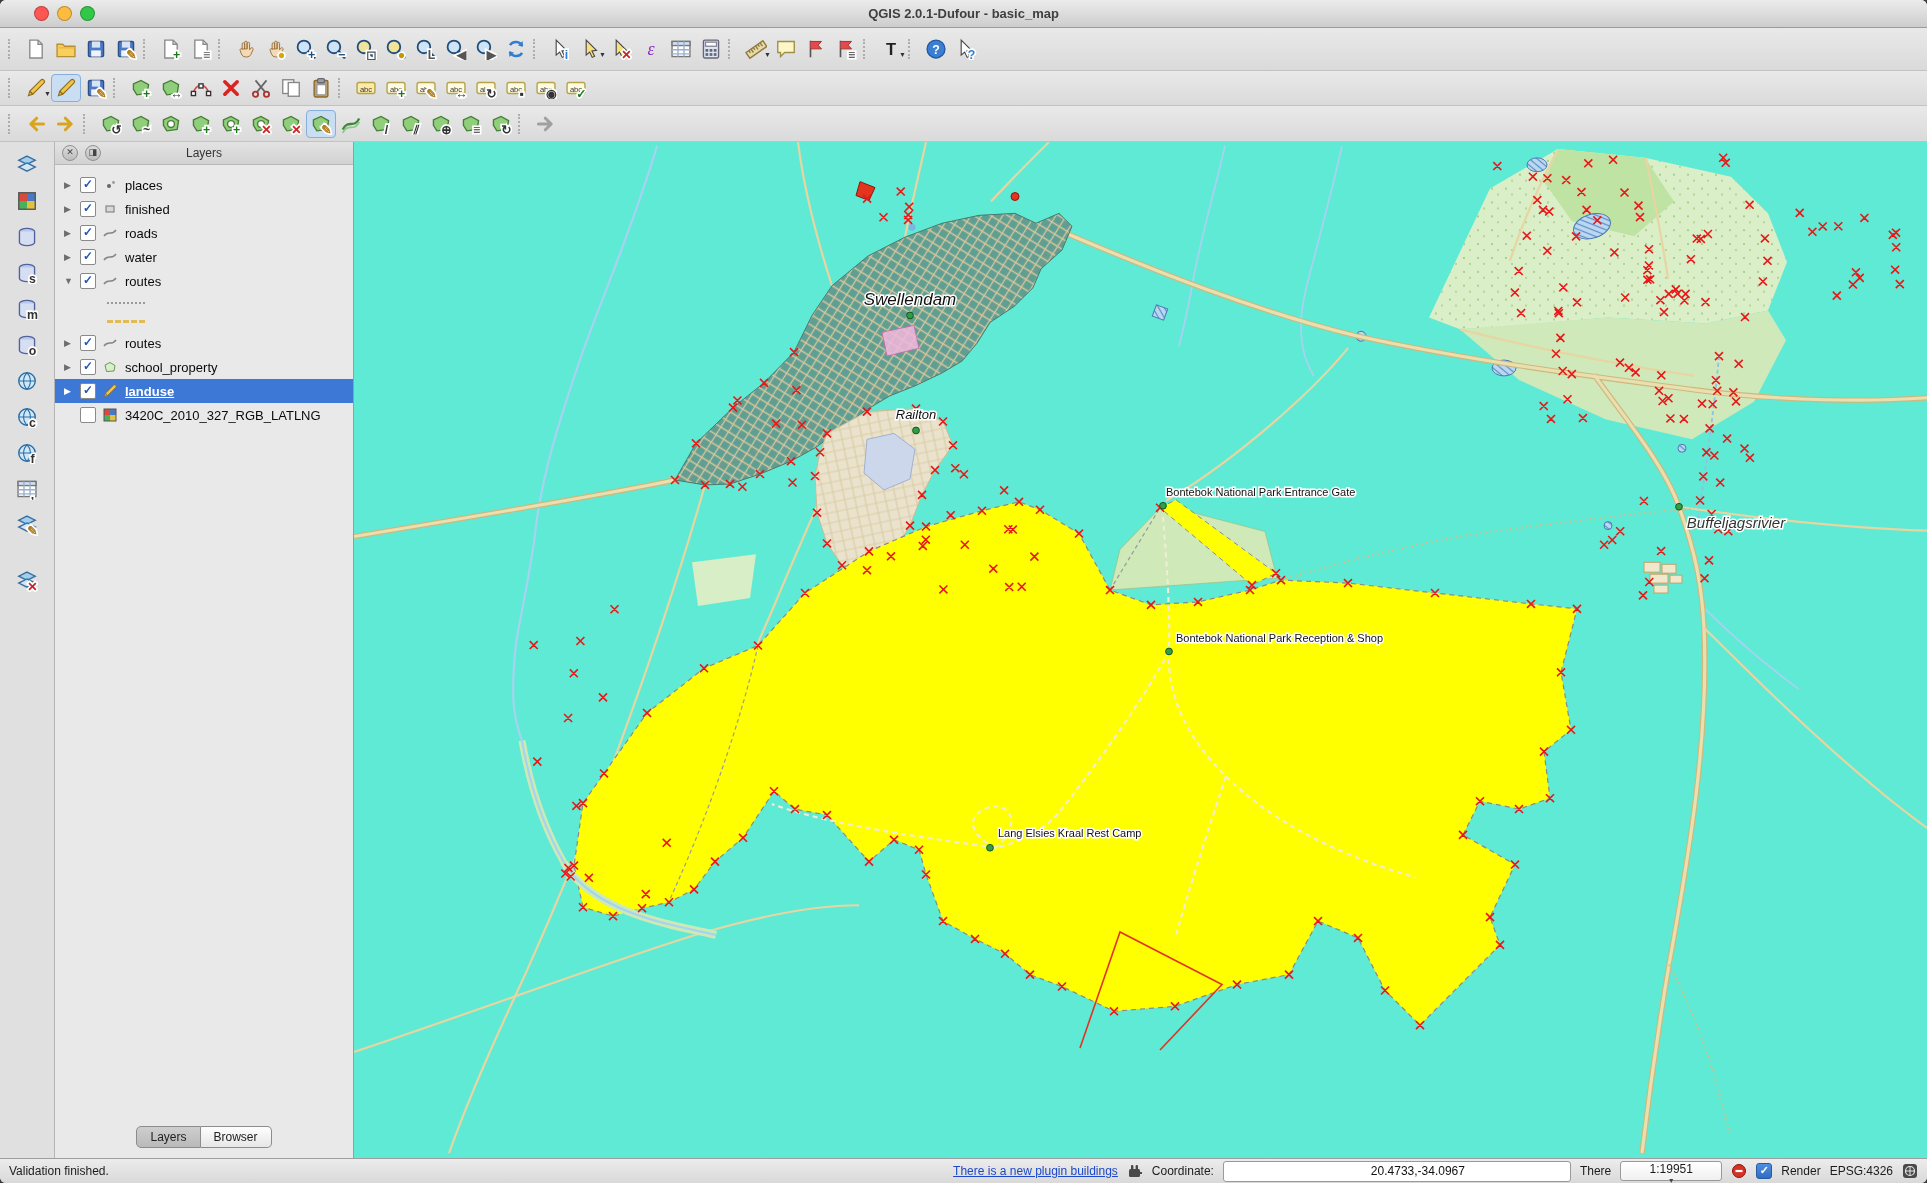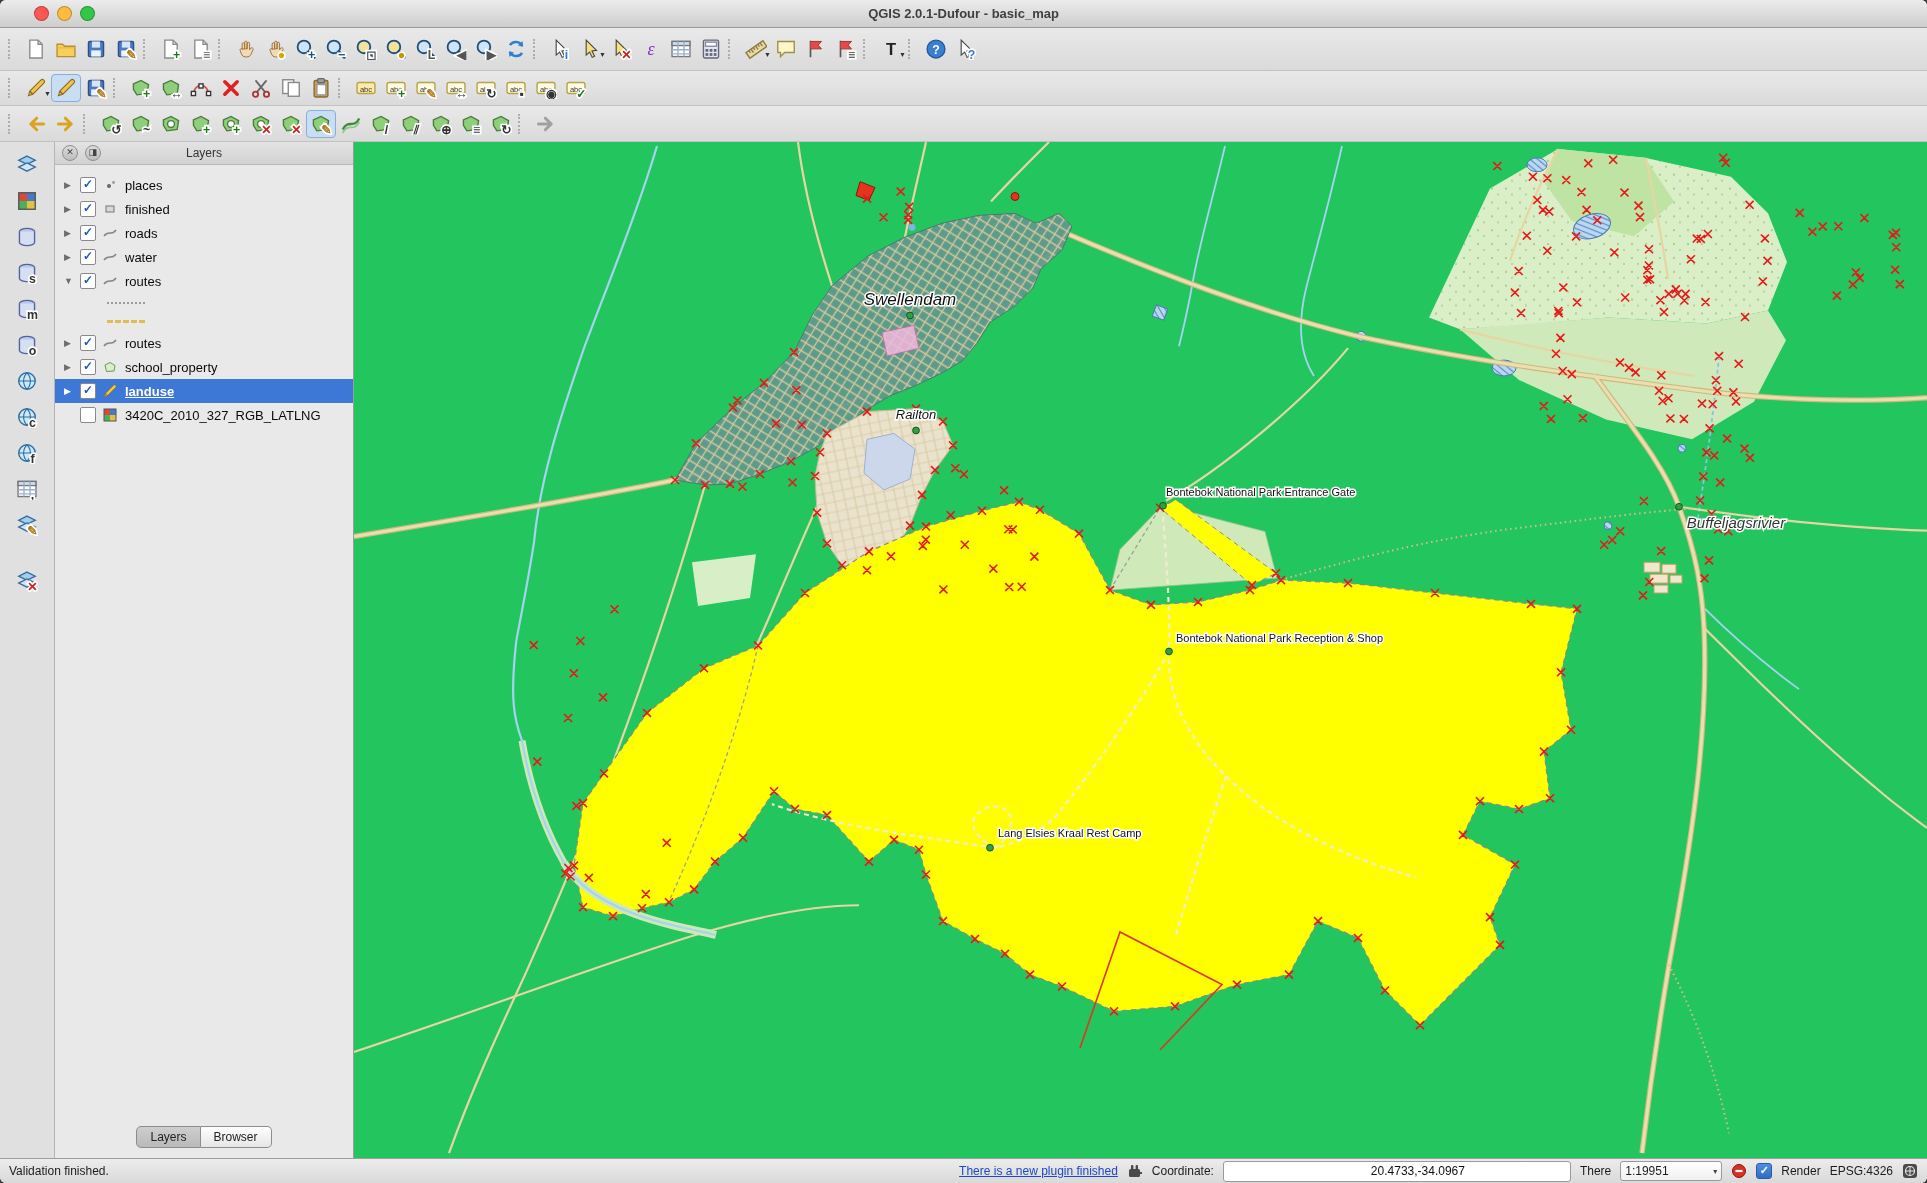--- a/index.html
+++ b/index.html
@@ -41,33 +41,33 @@
   .lyr-ico svg{width:16px;height:16px;}
   .trow.child{height:19px;padding-left:52px;}
   .swatch{width:38px;height:0;border-top:2px dotted #9a9a9a;}
   .swatch.dy{border-top:3px dashed #e2bb51;}
   .tabs{height:32px;display:flex;justify-content:center;align-items:center;flex:none;padding-bottom:5px;}
   .tab{font-size:12px;padding:3px 13px;border:1px solid #8c8c8c;background:linear-gradient(#fefefe,#e6e6e6);color:#222;}
   .tab.active{background:linear-gradient(#cecece,#b9b9b9);}
   .tab:first-child{border-radius:5px 0 0 5px;}
   .tab:last-child{border-radius:0 5px 5px 0;border-left:none;}
   
-  .canvas{flex:1;position:relative;background:#22c55e;overflow:hidden;text-align:center;}
+  .canvas{flex:1;position:relative;background:#5eead4;overflow:hidden;text-align:center;}
   svg.map{position:absolute;left:0;top:0;width:100%;height:100%;}
   .mlabel{fill:#111;stroke:#fff;stroke-width:3px;paint-order:stroke;font-family:"Liberation Sans",sans-serif;}
   .l-town{font-size:17px;font-style:italic;}
   .l-town2{font-size:13px;font-style:italic;}
   .l-poi{font-size:11px;}
   .l-river{font-size:15px;font-style:italic;fill:#333;}
   
   .statusbar{height:24px;display:flex;align-items:center;background:linear-gradient(#ececec,#d9d9d9);border-top:1px solid #9e9e9e;font-size:12px;color:#1c1c1c;padding:0 9px;gap:23px;flex:none;}
   .sb-right{margin-left:auto;display:flex;align-items:center;gap:9px;}
   .sb-link{color:#1c48c8;text-decoration:underline;cursor:pointer;}
   .coord-input{width:300px;height:17px;border:1px solid #9a9a9a;border-radius:3px;background:#fff;text-align:center;font-size:12px;font-family:"Liberation Sans",sans-serif;color:#111;padding-left:44px;}
-  .combo{width:92px;height:18px;border:1px solid #9a9a9a;border-radius:3px;background:linear-gradient(#ffffff,#f0f0f0);display:flex;align-items:center;padding:0 4px;font-size:12px;justify-content:space-between;}
+  .combo{width:92px;height:18px;border:1px solid #9a9a9a;border-radius:3px;background:linear-gradient(#ffffff,#f0f0f0);display:flex;align-items:center;padding:0 4px;font-size:12px;justify-content:space-between;flex-direction:column;}
   .combo .car{font-size:8px;color:#444;}
   .sicon{width:16px;height:16px;flex:none;}
   .sicon svg{width:16px;height:16px;}
   .mac-cb{width:14px;height:14px;border-radius:3px;background:linear-gradient(#4f8fe2,#2f6dc2);border:1px solid #2a5ba0;color:#fff;font-size:11px;line-height:13px;text-align:center;font-weight:bold;}
 </style>
 </head>
 <body>
 
 <div class="window">
 
@@ -840,21 +840,21 @@
             <text x="644" y="701" text-anchor="start" class="mlabel l-poi">Lang Elsies Kraal Rest Camp</text>
             <text x="1382" y="389" text-anchor="middle" class="mlabel l-river">Buffeljagsrivier</text>
           </g>
       </svg>
     </div>
   </div>
 
   <div class="statusbar">
     <span>Validation finished.</span>
     <div class="sb-right">
-      <span class="sb-link">There is a new plugin finished</span>
+      <span class="sb-link">There is a new plugin buildings</span>
       <span class="sicon">
         <svg viewBox="0 0 16 16">
             <rect x="2" y="6" width="11" height="8" rx="1.5" fill="#4a4a4a"></rect>
             <rect x="4" y="2" width="2.4" height="5" rx="1" fill="#4a4a4a"></rect>
             <rect x="8.6" y="2" width="2.4" height="5" rx="1" fill="#4a4a4a"></rect>
             <rect x="13" y="9" width="2" height="2" fill="#4a4a4a"></rect>
           </svg>
       </span>
       <span>Coordinate:</span>
       <input class="coord-input" readonly="" value="20.4733,-34.0967" style="">

